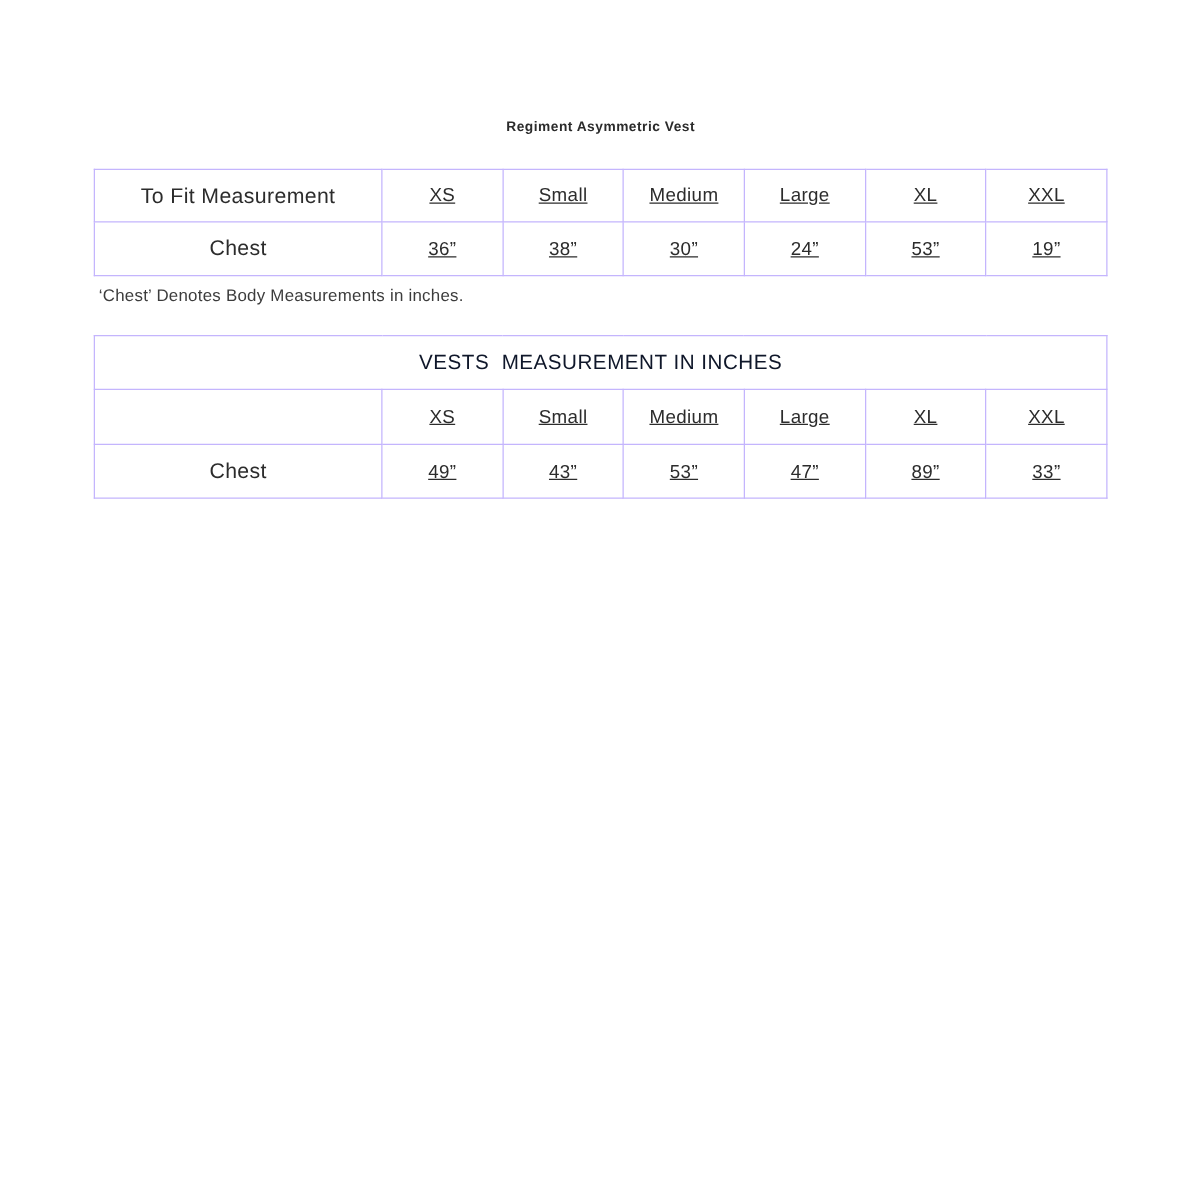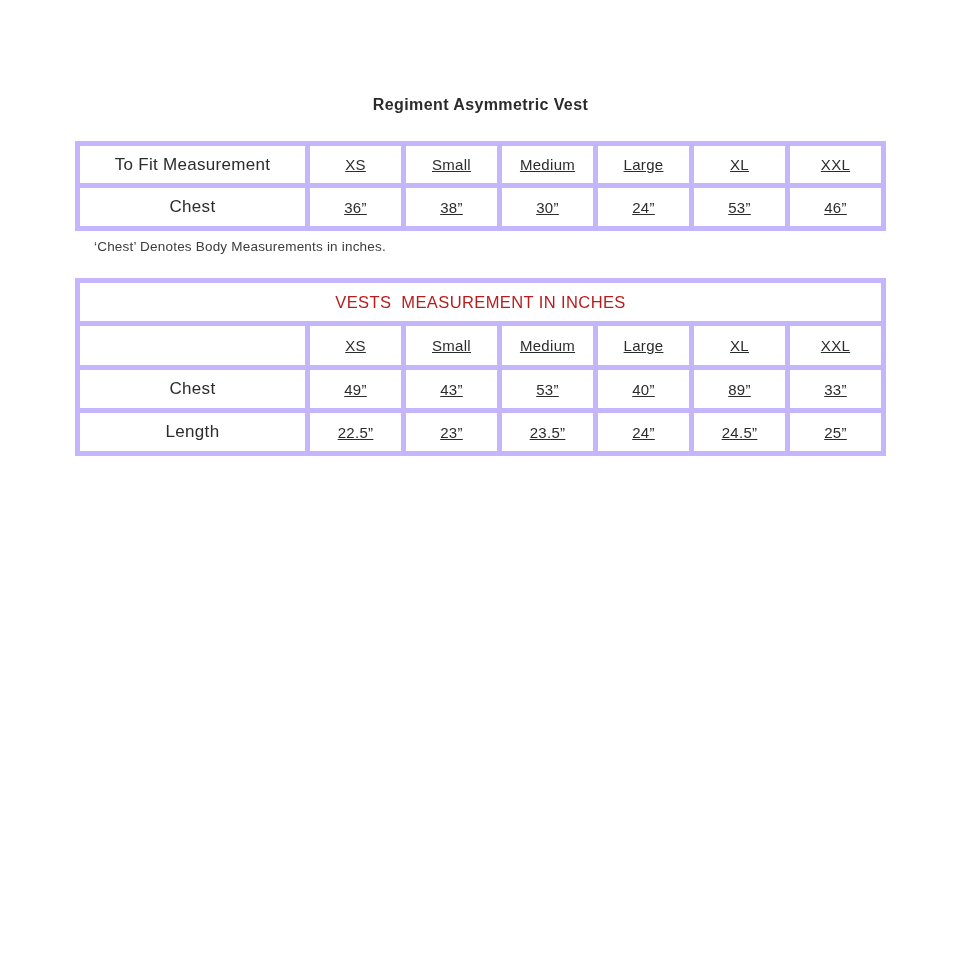--- a/index.html
+++ b/index.html
@@ -12,34 +12,34 @@
     height: 960px;
     font-family: "Liberation Sans", sans-serif;
     color: #2b2b2b;
     -webkit-font-smoothing: antialiased;
   }
   .page {
     padding: 96px 74px 0 75px;
   }
   .chart-title {
     text-align: center;
-    font-size: 16px;
+    font-size: 11px;
     font-weight: 700;
     letter-spacing: 0.4px;
     color: #2b2b2b;
     margin: 0 0 27px 0;
   }
   table.size-table {
     border-collapse: collapse;
     table-layout: fixed;
     width: 811px;
   }
   table.size-table col.label-col { width: 230px; }
   table.size-table td {
-    border: 5px solid #c4b5fd;
+    border: 1px solid #c4b5fd;
     text-align: center;
     vertical-align: middle;
     font-weight: 400;
     padding: 0;
   }
   tr.row-h { height: 42px; }
   tr.row-h2 { height: 43px; }
   tr.row-h3 { height: 44px; }
   td.label-cell {
     font-size: 17px;
@@ -48,28 +48,28 @@
   }
   td.value-cell {
     font-size: 15px;
     letter-spacing: 0.3px;
     color: #2c2c2c;
     text-decoration: underline;
   }
   td.table-banner {
     font-size: 16.5px;
     letter-spacing: 0.4px;
-    color: #b91c1c;
+    color: #0f172a;
     white-space: pre-wrap;
   }
   .footnote {
     font-size: 13.5px;
     letter-spacing: 0.2px;
     color: #3c3c3c;
-    margin: 8px 0 0 19px;
+    margin: 8px 0 0 4px;
   }
   .table-gap { height: 24px; }
 </style>
 </head>
 <body>
 
 <div class="page">
 
   <div class="chart-title">Regiment Asymmetric Vest</div>
 
@@ -93,21 +93,21 @@
         <td class="value-cell">XL</td>
         <td class="value-cell">XXL</td>
       </tr>
       <tr class="row-h2">
         <td class="label-cell">Chest</td>
         <td class="value-cell">36”</td>
         <td class="value-cell">38”</td>
         <td class="value-cell">30”</td>
         <td class="value-cell">24”</td>
         <td class="value-cell">53”</td>
-        <td class="value-cell">46”</td>
+        <td class="value-cell">19”</td>
       </tr>
     </tbody>
   </table>
 
   <div class="footnote">‘Chest’ Denotes Body Measurements in inches.</div>
 
   <div class="table-gap"></div>
 
   <table class="size-table">
     <colgroup>
@@ -130,29 +130,20 @@
         <td class="value-cell">Medium</td>
         <td class="value-cell">Large</td>
         <td class="value-cell">XL</td>
         <td class="value-cell">XXL</td>
       </tr>
       <tr class="row-h2">
         <td class="label-cell">Chest</td>
         <td class="value-cell">49”</td>
         <td class="value-cell">43”</td>
         <td class="value-cell">53”</td>
-        <td class="value-cell">40”</td>
+        <td class="value-cell">47”</td>
         <td class="value-cell">89”</td>
         <td class="value-cell">33”</td>
-      </tr>
-      <tr class="row-h2">
-        <td class="label-cell">Length</td>
-        <td class="value-cell">22.5”</td>
-        <td class="value-cell">23”</td>
-        <td class="value-cell">23.5”</td>
-        <td class="value-cell">24”</td>
-        <td class="value-cell">24.5”</td>
-        <td class="value-cell">25”</td>
       </tr>
     </tbody>
   </table>
 
 </div>
 
 </body></html>

